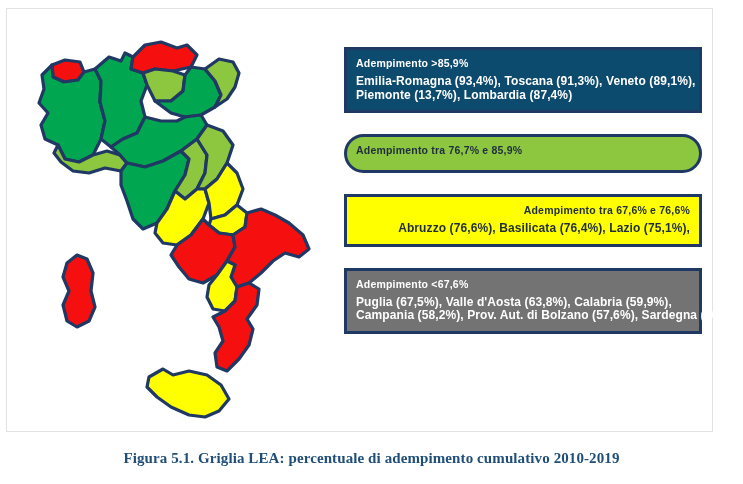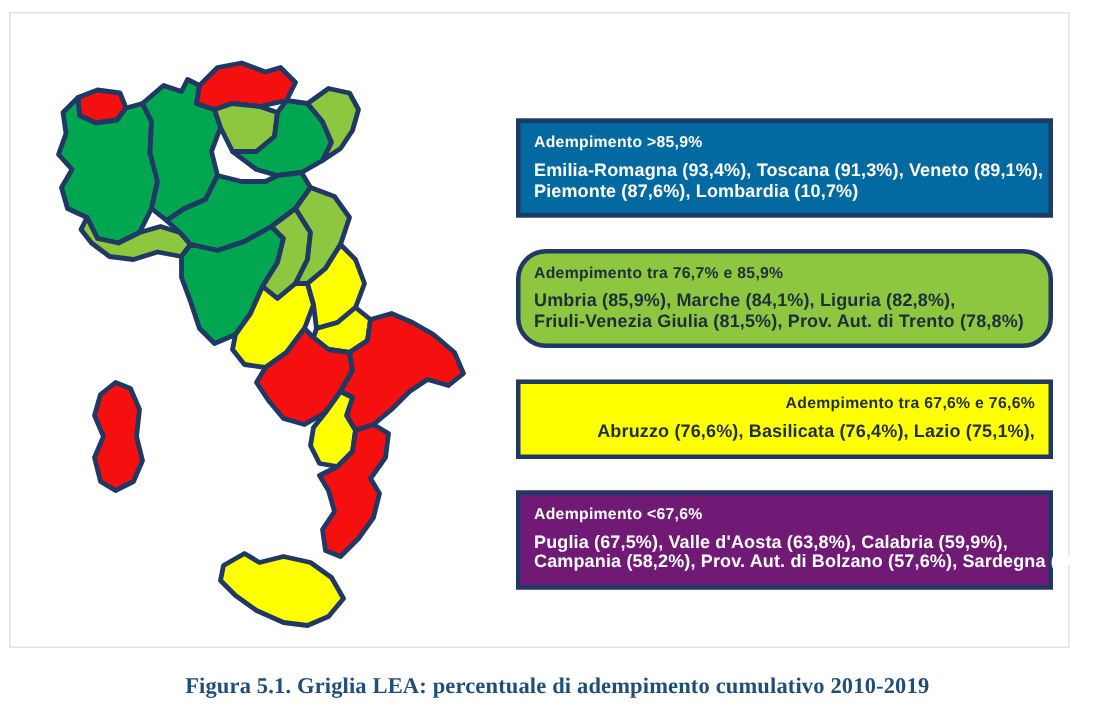--- a/index.html
+++ b/index.html
@@ -49,24 +49,24 @@
     top: 38px;
     width: 358px;
   }
   .legend-box {
     box-sizing: border-box;
     border: 3px solid #1f3864;
     padding: 6px 9px 8px 9px;
     margin-bottom: 18px;
     position: relative;
   }
-  .legend-box.g1 { background: #0369a1; margin-bottom: 21px; margin-top: 32px; }
+  .legend-box.g1 { background: #0c4a6e; margin-bottom: 21px; }
   .legend-box.g2 { background: #8dc63f; margin-bottom: 21px; border-radius: 20px; }
   .legend-box.g3 { background: #ffff00; margin-bottom: 21px; text-align: right; }
-  .legend-box.g4 { background: #701a75; margin-bottom: 0; }
+  .legend-box.g4 { background: #737373; margin-bottom: 0; }
 
   .legend-title {
     font-size: 10.5px;
     font-weight: bold;
     letter-spacing: 0.2px;
     line-height: 15px;
     margin-bottom: 4px;
   }
   .legend-body {
     font-size: 12px;
@@ -172,30 +172,26 @@
         </g>
       </svg>
     </div>
 
     <div id="legend">
 
       <div class="legend-box g1">
         <div class="legend-title">Adempimento &gt;85,9%</div>
         <div class="legend-body">
           <span>Emilia-Romagna (93,4%), Toscana (91,3%), Veneto (89,1%),</span>
-          <span>Piemonte (87,6%), Lombardia (10,7%)</span>
+          <span>Piemonte (13,7%), Lombardia (87,4%)</span>
         </div>
       </div>
 
       <div class="legend-box g2">
         <div class="legend-title">Adempimento tra 76,7% e 85,9%</div>
-        <div class="legend-body">
-          <span>Umbria (85,9%), Marche (84,1%), Liguria (82,8%),</span>
-          <span>Friuli-Venezia Giulia (81,5%), Prov. Aut. di Trento (78,8%)</span>
-        </div>
       </div>
 
       <div class="legend-box g3">
         <div class="legend-title">Adempimento tra 67,6% e 76,6%</div>
         <div class="legend-body">
           <span>Abruzzo (76,6%), Basilicata (76,4%), Lazio (75,1%),</span>
         </div>
       </div>
 
       <div class="legend-box g4">

